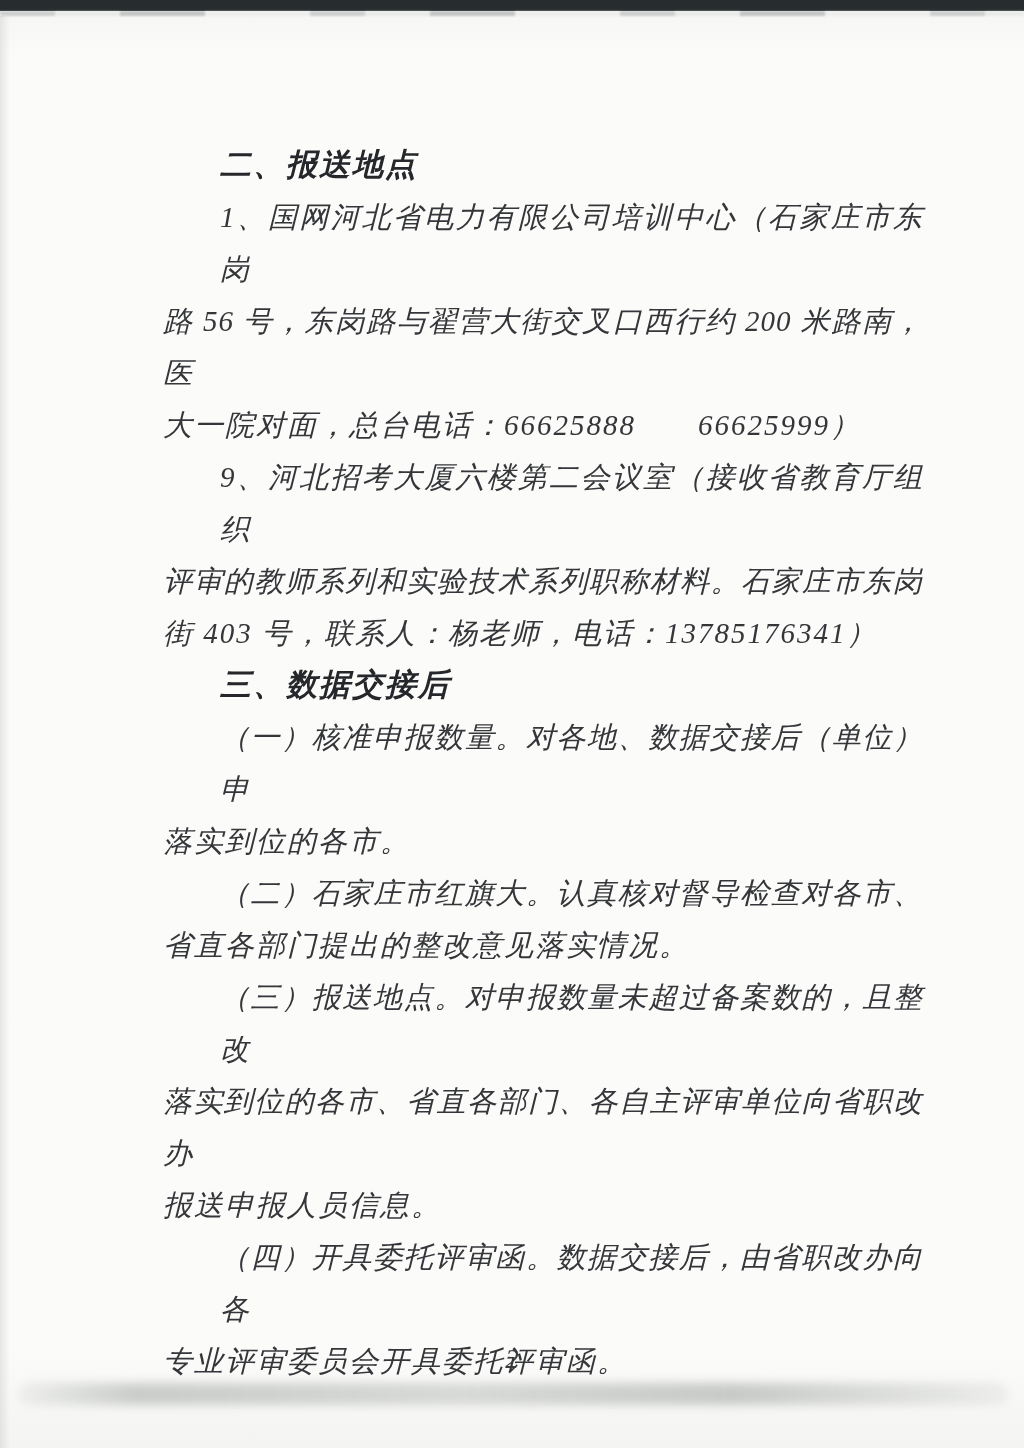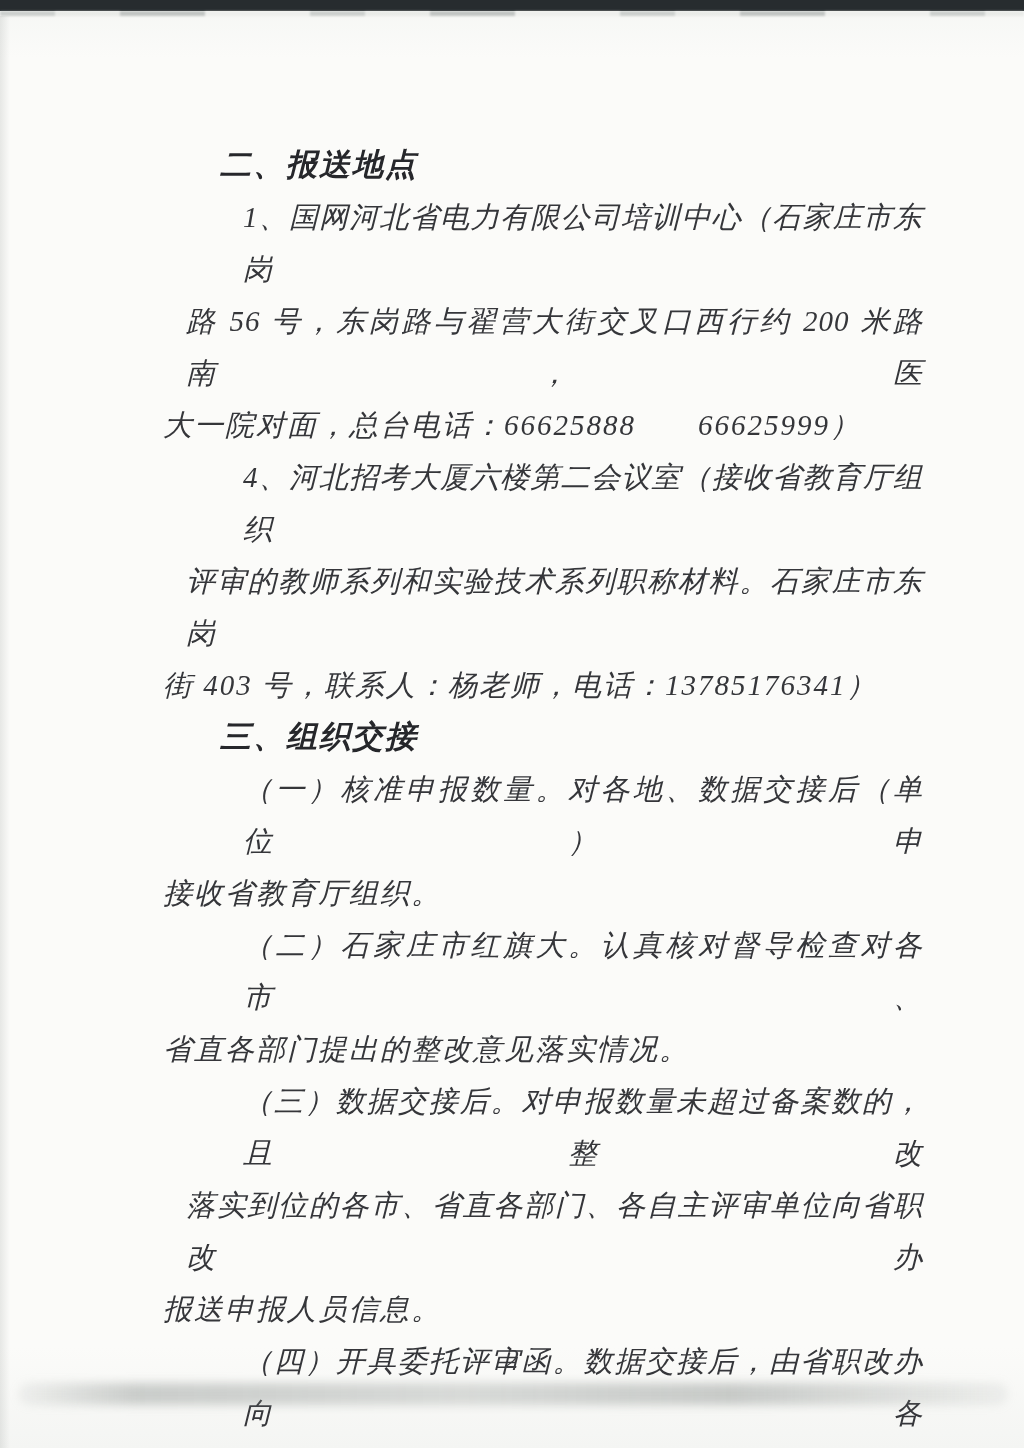--- a/index.html
+++ b/index.html
@@ -24,21 +24,21 @@
   }
   .left-strip {
     position: absolute; top: 16px; left: 0; width: 10px; height: 1432px;
     background: linear-gradient(90deg, rgba(148,153,150,.20), rgba(148,153,150,0));
   }
   .content {
     position: absolute; left: 163px; top: 139px; width: 760px;
     color: #35363a; font-size: 29px; line-height: 52px; letter-spacing: 1px;
   }
   .line { white-space: pre-wrap; }
-  .full { text-align: justify; text-align-last: justify; margin-left: 23px; }
+  .full { text-align: justify; text-align-last: justify; }
   .first { padding-left: 57px; }
   .last { letter-spacing: 2px; }
   .heading {
     font-family: "Liberation Sans", "DejaVu Sans", sans-serif;
     font-weight: bold; color: #26272b;
     padding-left: 57px; letter-spacing: 2px; font-size: 31px;
   }
   .pagenum {
     position: absolute; top: 1344px; left: 0; width: 1024px;
     text-align: center; font-size: 27px; color: #3a3b3f;
@@ -62,33 +62,33 @@
   <div class="top-noise"></div>
   <div class="left-strip"></div>
 
   <div class="content">
     <div class="line heading">二、报送地点</div>
 
     <div class="line first full">1、国网河北省电力有限公司培训中心（石家庄市东岗</div>
     <div class="line full">路 56 号，东岗路与翟营大街交叉口西行约 200 米路南，医</div>
     <div class="line last">大一院对面，总台电话：66625888　　66625999）</div>
 
-    <div class="line first full">4、河北招考大厦六楼第二会议室（接收省教育厅组织</div>
+    <div class="line first full">9、河北招考大厦六楼第二会议室（接收省教育厅组织</div>
     <div class="line full">评审的教师系列和实验技术系列职称材料。石家庄市东岗</div>
     <div class="line last">街 403 号，联系人：杨老师，电话：13785176341）</div>
 
-    <div class="line heading">三、组织交接</div>
+    <div class="line heading">三、数据交接后</div>
 
     <div class="line first full">（一）核准申报数量。对各地、数据交接后（单位）申</div>
-    <div class="line last">接收省教育厅组织。</div>
+    <div class="line last">落实到位的各市。</div>
 
     <div class="line first full">（二）石家庄市红旗大。认真核对督导检查对各市、</div>
     <div class="line last">省直各部门提出的整改意见落实情况。</div>
 
-    <div class="line first full">（三）数据交接后。对申报数量未超过备案数的，且整改</div>
+    <div class="line first full">（三）报送地点。对申报数量未超过备案数的，且整改</div>
     <div class="line full">落实到位的各市、省直各部门、各自主评审单位向省职改办</div>
     <div class="line last">报送申报人员信息。</div>
 
     <div class="line first full">（四）开具委托评审函。数据交接后，由省职改办向各</div>
     <div class="line last">专业评审委员会开具委托评审函。</div>
 
   </div>
 
   <div class="pagenum">2</div>
   <div class="smudge"></div>

